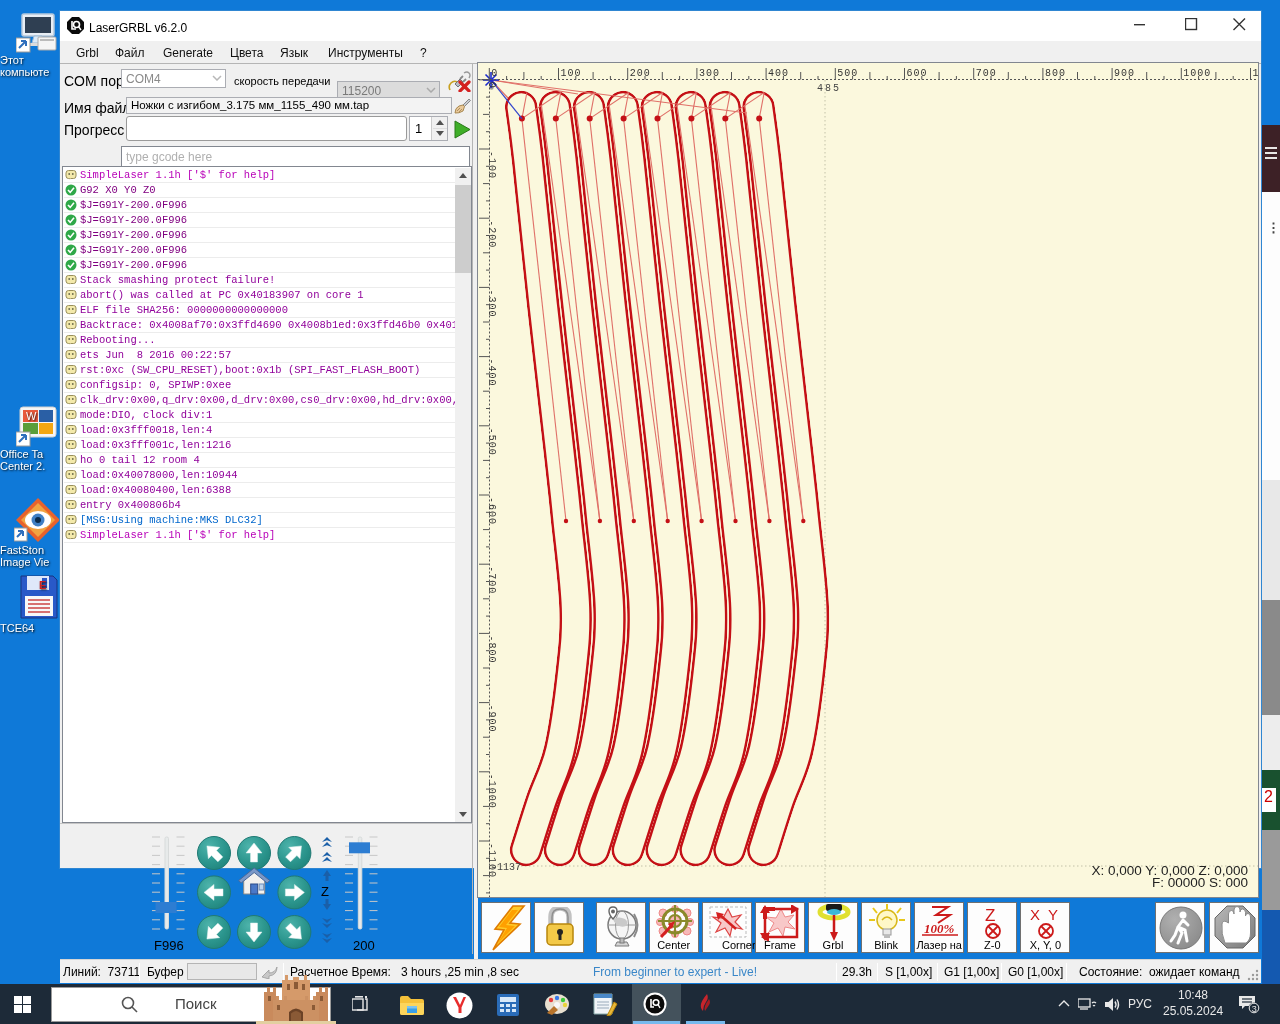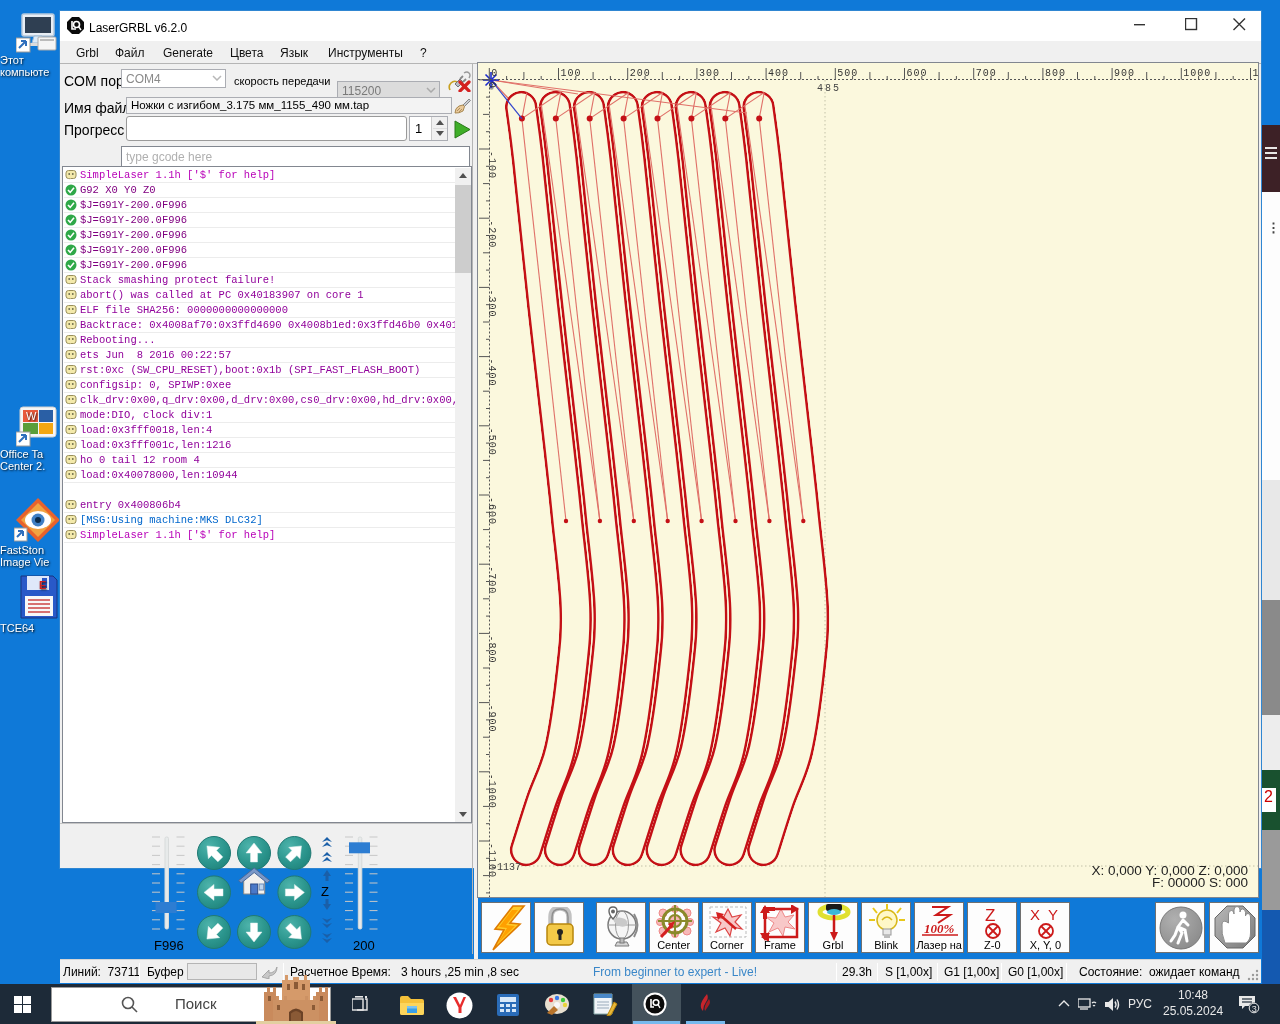--- a/index.html
+++ b/index.html
@@ -291,20 +291,26 @@
             <circle cx="4.2" cy="5" r="0.9" fill="#6a6a4a"></circle>
             <circle cx="7.8" cy="5" r="0.9" fill="#6a6a4a"></circle>
             <path d="M4 10 L6 9 L5 11 Z" fill="#efe6c0"></path>
           </svg><span class="tx" style="color:#90009a;">ho 0 tail 12 room 4</span></div>
       <div class="ln" style="top:301px;"><svg width="12" height="12" style="position:absolute;left:1px;top:1px;">
             <rect x="1" y="1.5" width="10" height="8" rx="2.5" fill="#f3e9ab" stroke="#998f5a"></rect>
             <circle cx="4.2" cy="5" r="0.9" fill="#6a6a4a"></circle>
             <circle cx="7.8" cy="5" r="0.9" fill="#6a6a4a"></circle>
             <path d="M4 10 L6 9 L5 11 Z" fill="#efe6c0"></path>
           </svg><span class="tx" style="color:#90009a;">load:0x40078000,len:10944</span></div>
+      <div class="ln" style="top:316px;"><svg width="12" height="12" style="position:absolute;left:1px;top:1px;">
+            <rect x="1" y="1.5" width="10" height="8" rx="2.5" fill="#f3e9ab" stroke="#998f5a"></rect>
+            <circle cx="4.2" cy="5" r="0.9" fill="#6a6a4a"></circle>
+            <circle cx="7.8" cy="5" r="0.9" fill="#6a6a4a"></circle>
+            <path d="M4 10 L6 9 L5 11 Z" fill="#efe6c0"></path>
+          </svg><span class="tx" style="color:#90009a;">load:0x40080400,len:6388</span></div>
       <div class="ln" style="top:331px;"><svg width="12" height="12" style="position:absolute;left:1px;top:1px;">
             <rect x="1" y="1.5" width="10" height="8" rx="2.5" fill="#f3e9ab" stroke="#998f5a"></rect>
             <circle cx="4.2" cy="5" r="0.9" fill="#6a6a4a"></circle>
             <circle cx="7.8" cy="5" r="0.9" fill="#6a6a4a"></circle>
             <path d="M4 10 L6 9 L5 11 Z" fill="#efe6c0"></path>
           </svg><span class="tx" style="color:#90009a;">entry 0x400806b4</span></div>
       <div class="ln" style="top:346px;"><svg width="12" height="12" style="position:absolute;left:1px;top:1px;">
             <rect x="1" y="1.5" width="10" height="8" rx="2.5" fill="#f3e9ab" stroke="#998f5a"></rect>
             <circle cx="4.2" cy="5" r="0.9" fill="#6a6a4a"></circle>
             <circle cx="7.8" cy="5" r="0.9" fill="#6a6a4a"></circle>
@@ -758,21 +764,21 @@
         </g>
 <circle cx="22" cy="16" r="12" fill="none" stroke="#8a8a2a" stroke-width="3"></circle>
 <circle cx="22" cy="16" r="6" fill="none" stroke="#8a8a2a" stroke-width="2"></circle>
 <line x1="22" y1="0" x2="22" y2="32" stroke="#8a8a2a" stroke-width="2"></line>
 <line x1="5" y1="16" x2="39" y2="16" stroke="#8a8a2a" stroke-width="2"></line>
 <path d="M8 32 L19 20" stroke="#d42020" stroke-width="3"></path>
         <polygon points="22,16 15,19 19,24" fill="#d42020"></polygon>
       </svg>
       <div class="cap">Center</div>
     </div>
-  <div class="tbtn" style="left:641.8px;">
+  <div class="tbtn" style="left:641.8px;padding-left:12px;">
       <svg width="44" height="36" viewBox="0 0 44 36" style="position:absolute;left:3px;top:2px;">
 <rect x="4" y="2" width="36" height="30" fill="none" stroke="#bbb" stroke-dasharray="3,2"></rect>
 <path d="M22,4 L26,12 L35,10 L29,17 L36,24 L26,22 L24,31 L19,23 L10,27 L15,18 L7,12 L17,13 Z" fill="#f8c8c8" stroke="#d44" stroke-width="1.2"></path>
 <path d="M30 24 L14 10" stroke="#d42020" stroke-width="2.5"></path>
         <polygon points="10,7 18,9 12,15" fill="#d42020"></polygon>
       </svg>
       <div class="cap">Corner</div>
     </div>
   <div class="tbtn" style="left:694.9px;">
       <svg width="44" height="36" viewBox="0 0 44 36" style="position:absolute;left:3px;top:2px;">

